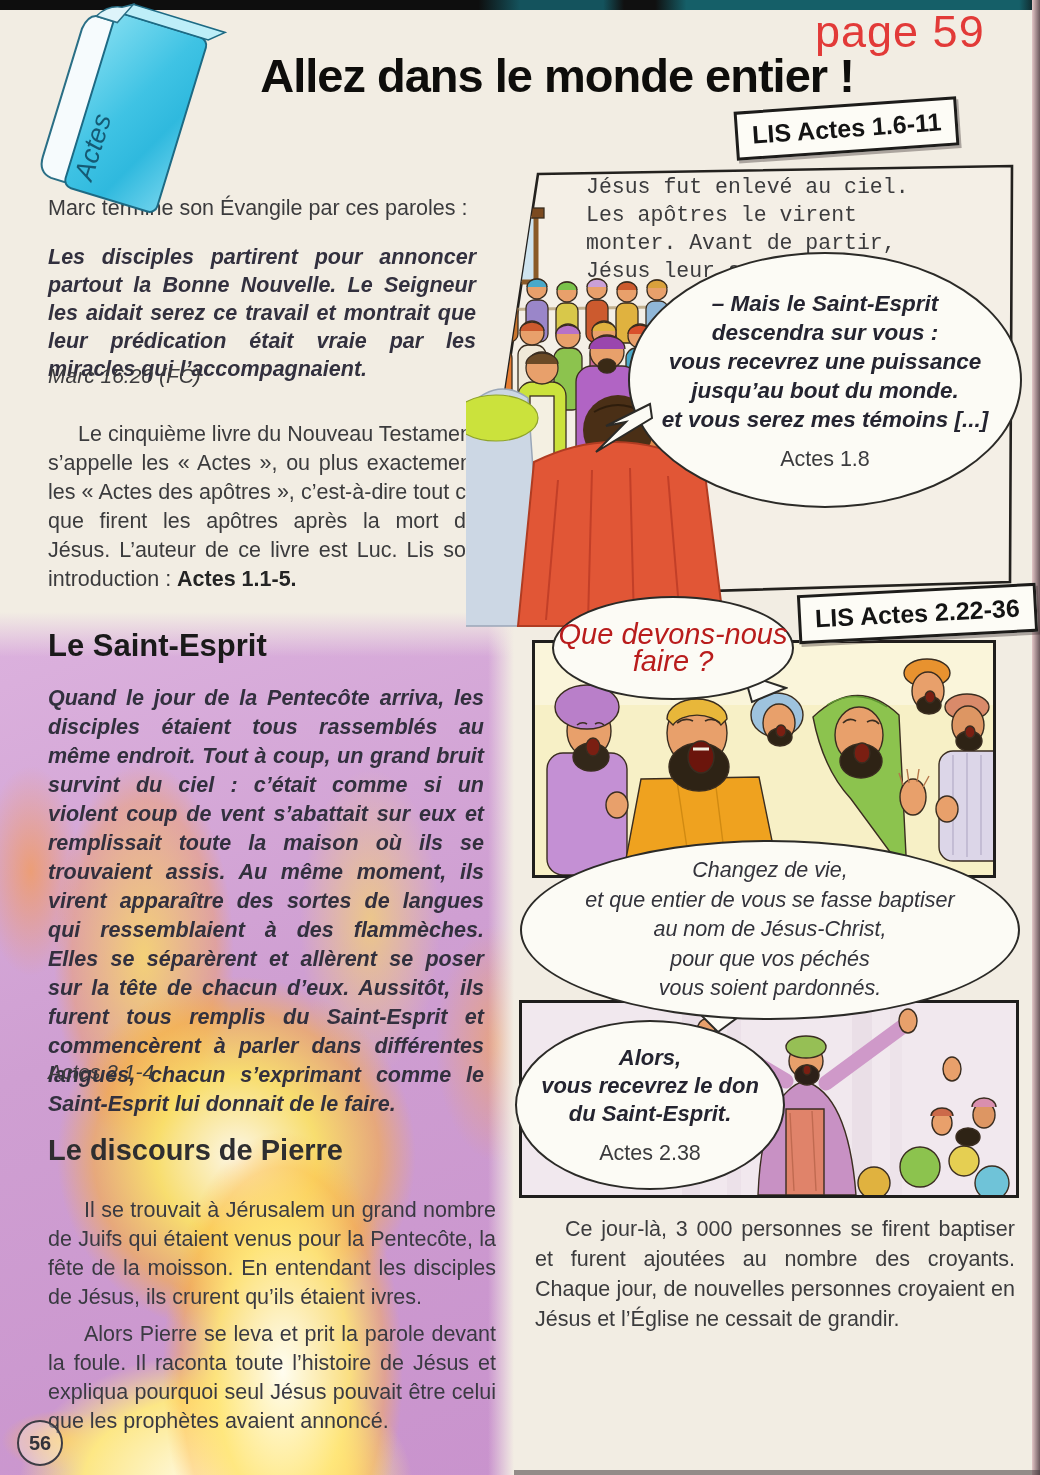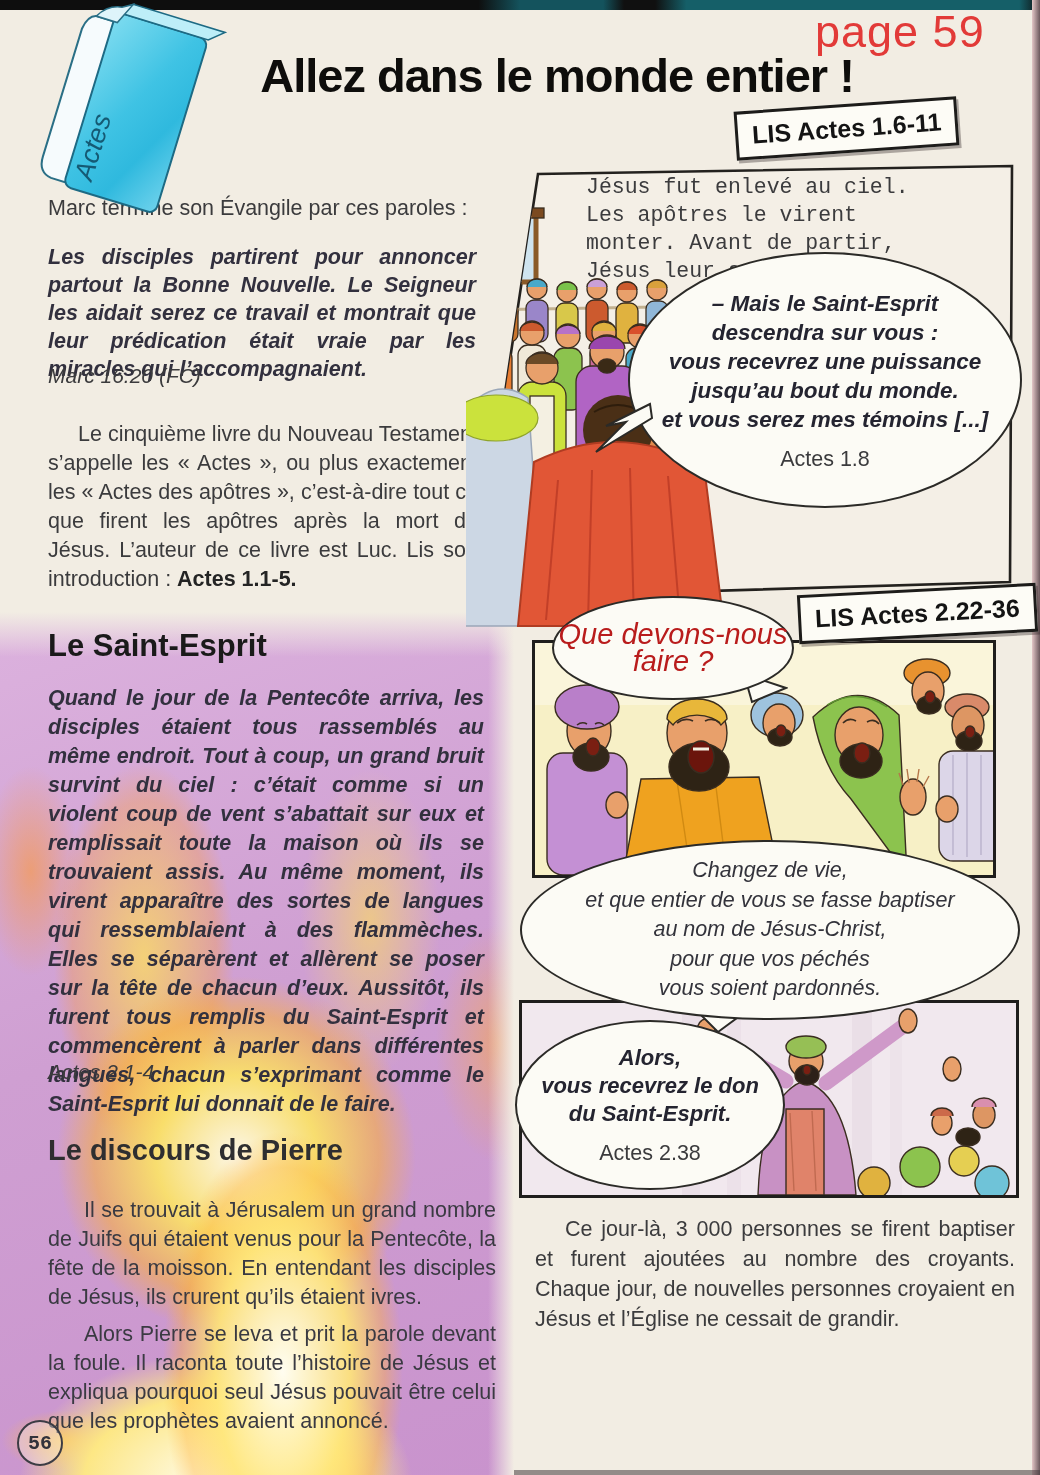--- a/index.html
+++ b/index.html
@@ -46,21 +46,21 @@
       radial-gradient(ellipse 80px 40px at 12% 96%,rgba(255,190,70,.8) 0,transparent 75%),
       linear-gradient(160deg,#dcb2de 0%,#cf9fd2 45%,#c993cd 100%);}
   .se-head{left:48px;top:16px;font-size:31px;font-weight:700;color:#1a1a1a;}
   .se-quote{left:48px;top:72px;width:436px;font-size:21.5px;line-height:29px;}
   .se-ref{left:48px;top:448px;}
   .dp-head{left:48px;top:522px;font-size:29px;font-weight:700;color:#2e2e30;}
   .dp-p{left:48px;top:584px;width:448px;text-align:justify;text-indent:36px;line-height:29px;color:#3a3a42;}
   .dp-p2{top:708px;}
   .page-badge{left:17px;top:808px;width:42px;height:42px;border:2.5px solid #3c3c44;border-radius:50%;
     display:flex;align-items:center;justify-content:center;font-size:20px;font-weight:700;color:#33333b;
-    background:rgba(250,244,250,.35);font-family:Liberation Mono, monospace;}
+    background:rgba(250,244,250,.35);}
   
   .panel-svg1{left:466px;top:160px;z-index:1;}
   .narration{left:586px;top:173px;width:368px;font-size:21.5px;line-height:28px;color:#3b3b3d;z-index:2;font-family:Liberation Mono, monospace;}
   .bubble{background:#fcfbf5;border:2.5px solid #2b2a27;border-radius:50%;z-index:3;
           display:flex;flex-direction:column;align-items:center;justify-content:center;}
   .b1{left:628px;top:252px;width:390px;height:252px;}
   .b1 .bl{font-size:22.5px;font-weight:700;font-style:italic;line-height:29px;color:#24243０;}
   .bl{font-size:22.5px;font-weight:700;font-style:italic;line-height:29px;color:#242430;}
   .bref{font-size:21.5px;font-weight:400;color:#3b3b3d;margin-top:13px;}
   .bq{left:552px;top:596px;width:238px;height:100px;z-index:5;}

